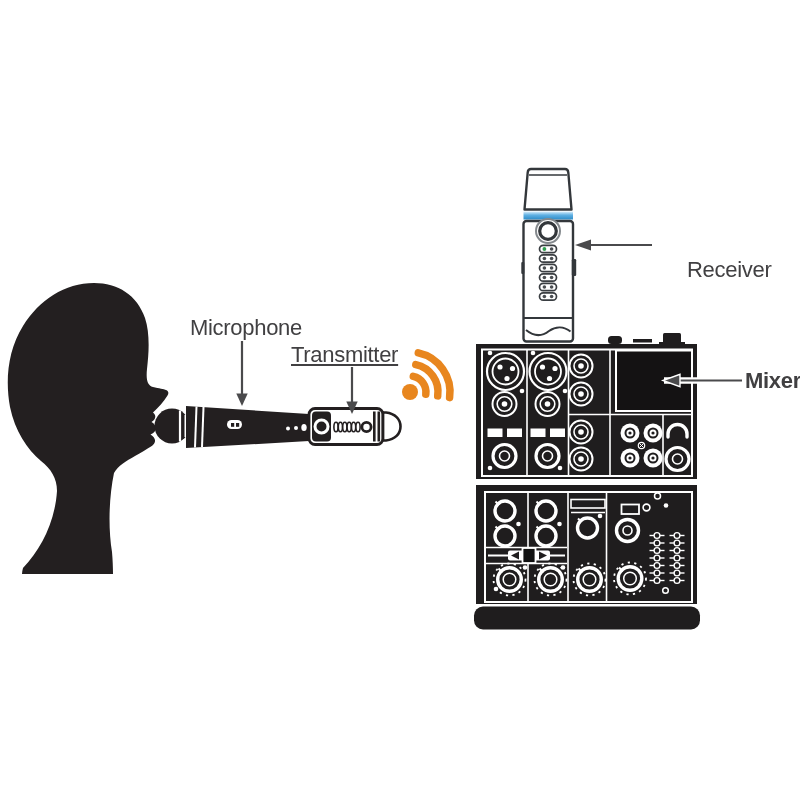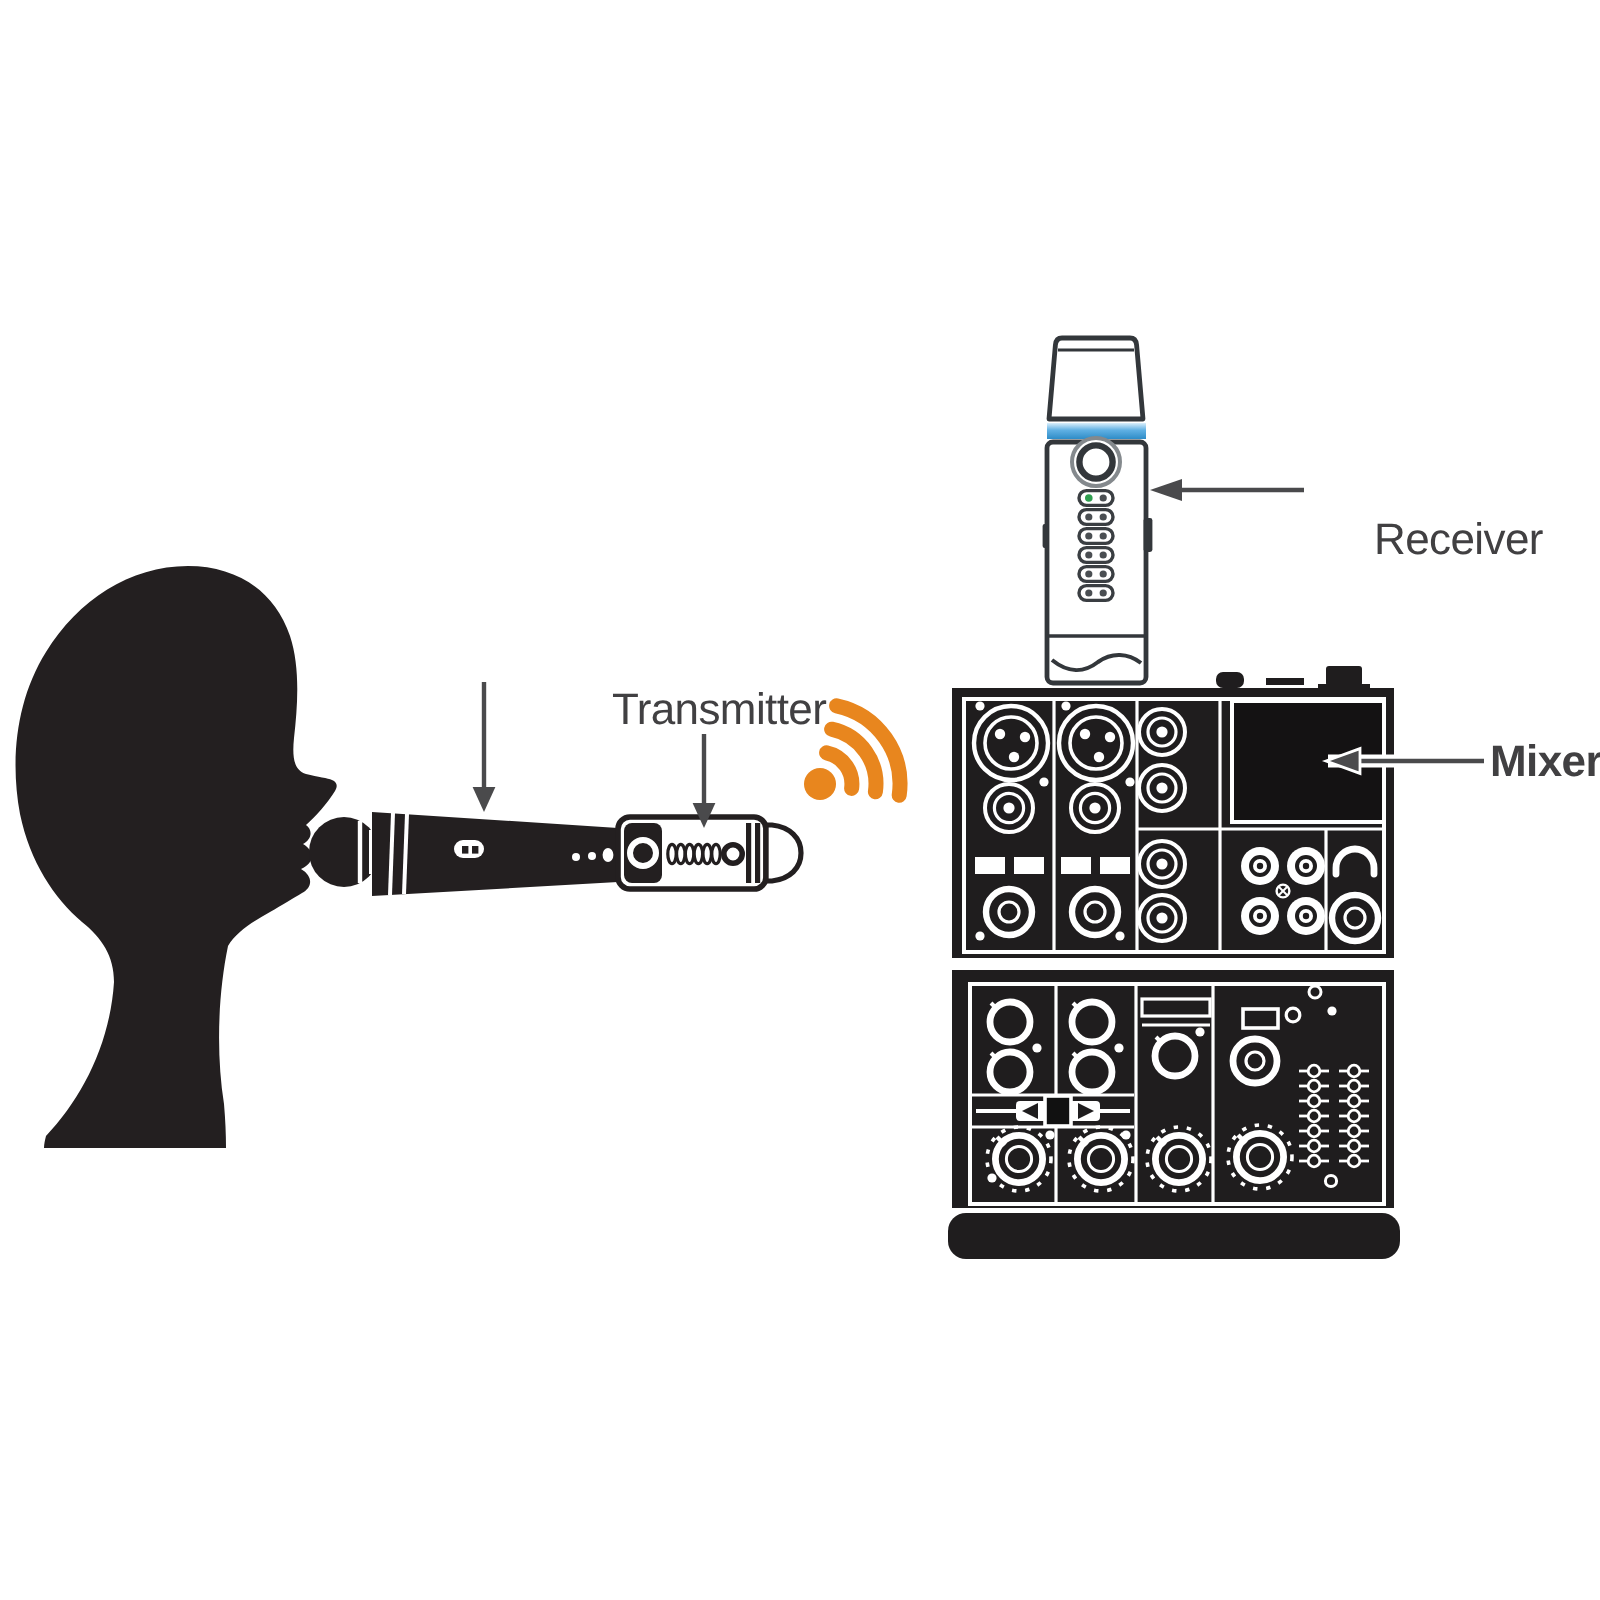--- a/index.html
+++ b/index.html
@@ -320,17 +320,18 @@
     <line x1="591" y1="245" x2="652" y2="245" stroke="#4a4a4c" stroke-width="2.2"></line>
     <polygon points="575,245 591,239.5 591,250.5" fill="#4a4a4c"></polygon>
   </g>
   <g>
     <line x1="664" y1="380.5" x2="742" y2="380.5" stroke="#fff" stroke-width="6.5"></line>
     <line x1="679" y1="380.5" x2="742" y2="380.5" stroke="#4a4a4c" stroke-width="2.2"></line>
     <polygon points="663,380.5 680,374.3 680,386.7" fill="#4a4a4c" stroke="#fff" stroke-width="1.4"></polygon>
   </g>
 </svg>
 
-<div class="lbl" style="left:306px;top:343px;">Transmitter</div>
+<div class="lbl" style="left:190px;top:316px;">Microphone</div>
+<div class="lbl" style="left:291px;top:343px;text-decoration:underline;">Transmitter</div>
 <div class="lbl" style="left:687px;top:234px;margin-top:24px;">Receiver</div>
 <div class="lbl" style="left:745px;top:369px;font-weight:bold;">Mixer</div>
 
 </div>
 
 </body></html>

